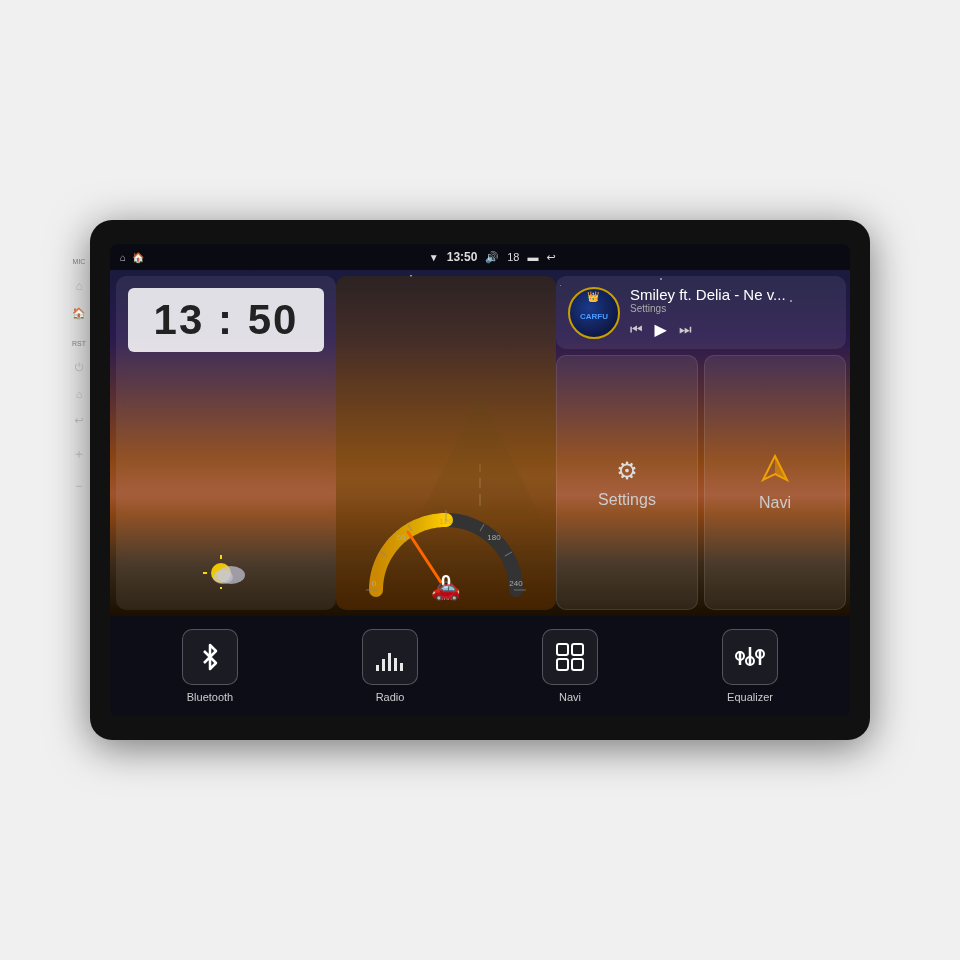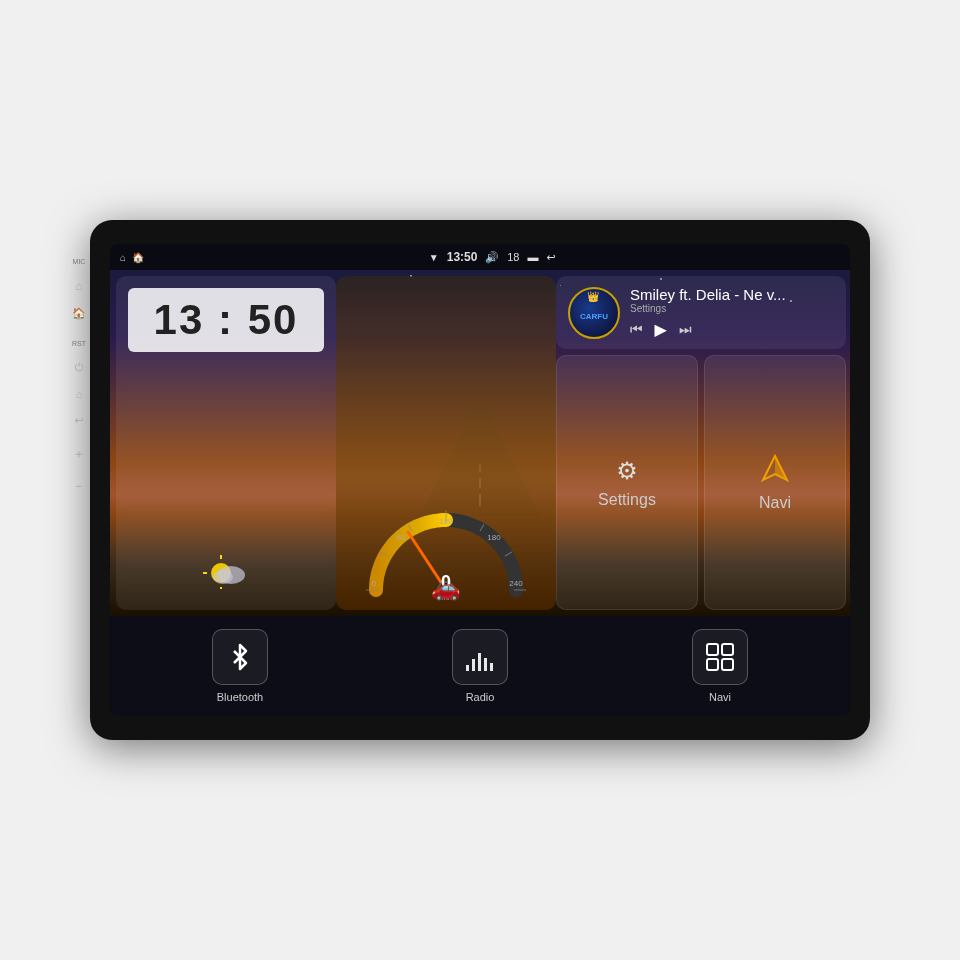--- a/index.html
+++ b/index.html
@@ -516,17 +516,30 @@
             <rect x="2" y="2" width="11" height="11" rx="2" fill="none" stroke="white" stroke-width="2"></rect>
             <rect x="17" y="2" width="11" height="11" rx="2" fill="none" stroke="white" stroke-width="2"></rect>
             <rect x="2" y="17" width="11" height="11" rx="2" fill="none" stroke="white" stroke-width="2"></rect>
             <rect x="17" y="17" width="11" height="11" rx="2" fill="none" stroke="white" stroke-width="2"></rect>
           </svg>
         </div>
         <span class="nav-label">Navi</span>
       </div>
 
 
+      <div class="nav-btn">
+        <div class="nav-icon-wrap">
+          <svg width="30" height="28" viewBox="0 0 30 28">
+            <line x1="5" y1="8" x2="5" y2="22" stroke="white" stroke-width="2.5"></line>
+            <circle cx="5" cy="13" r="4" fill="none" stroke="white" stroke-width="2"></circle>
+            <line x1="15" y1="4" x2="15" y2="22" stroke="white" stroke-width="2.5"></line>
+            <circle cx="15" cy="18" r="4" fill="none" stroke="white" stroke-width="2"></circle>
+            <line x1="25" y1="8" x2="25" y2="22" stroke="white" stroke-width="2.5"></line>
+            <circle cx="25" cy="11" r="4" fill="none" stroke="white" stroke-width="2"></circle>
+          </svg>
+        </div>
+        <span class="nav-label">Equalizer</span>
+      </div>
 
     </div>
 
   </div>
 </div>
 
 </body></html>

